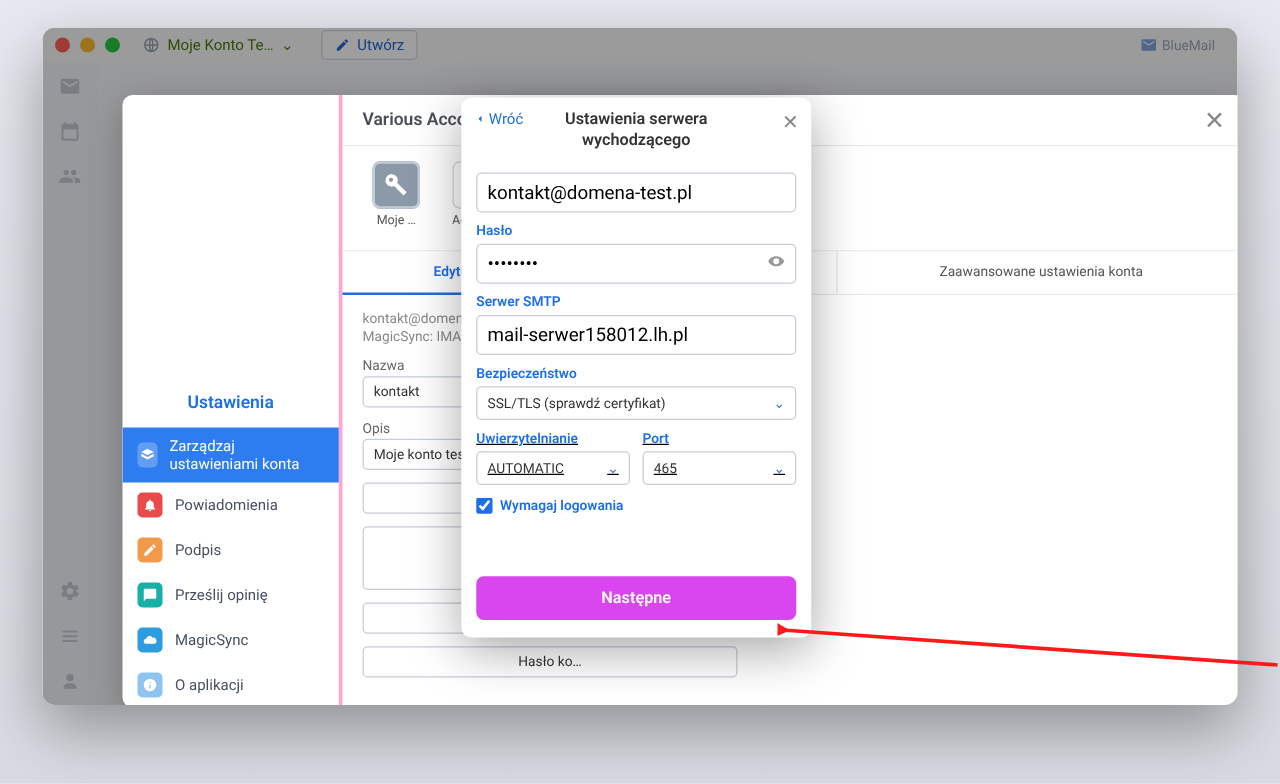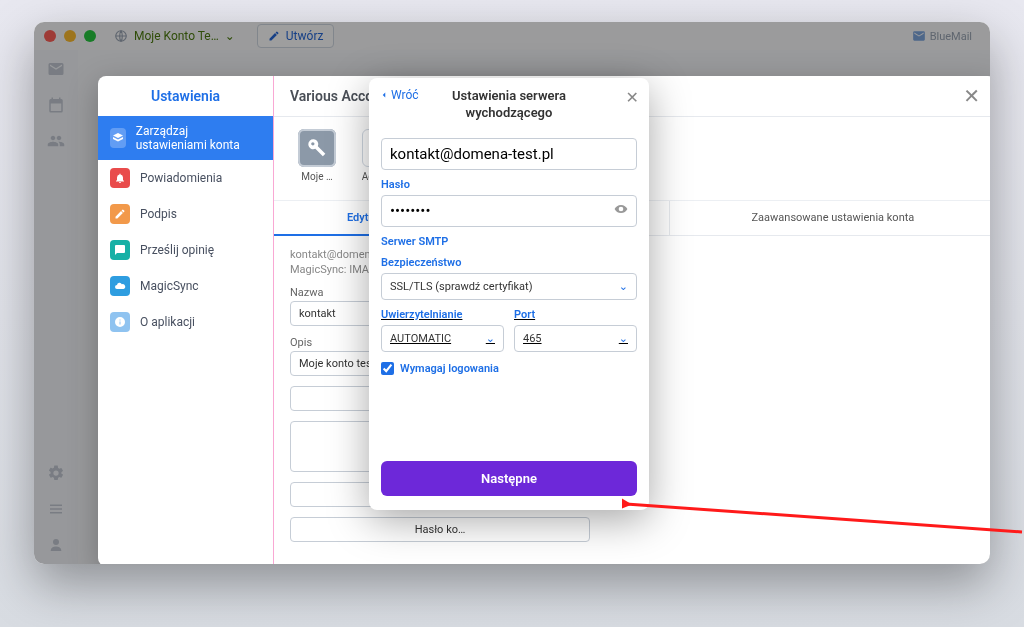--- a/index.html
+++ b/index.html
@@ -51,21 +51,21 @@
 
   .settings-window {
     position:absolute; z-index:6;
     top:54px; left:64px; width:898px; height:490px;
     background:#fff; border-radius:8px;
     display:flex;
     box-shadow: 0 8px 30px rgba(0,0,0,0.25);
     overflow:hidden;
   }
   .settings-sidebar {
-    width:176px; border-right:1px solid #f9a8d4; display:flex; flex-direction:column;
+    width:176px; border-right:3px solid #f9a8d4; display:flex; flex-direction:column;justify-content:flex-end;
   }
   .settings-title { text-align:center; color:#1e6fe6; font-weight:600; font-size:14px; padding:12px 0; }
   .s-item { display:flex; align-items:center; gap:10px; padding:8px 12px; font-size:12px; color:#485060; cursor:pointer; }
   .s-item.active { background:#2e7df0; color:#fff; }
   .s-ic { width:20px; height:20px; border-radius:4px; display:flex; align-items:center; justify-content:center; }
   .s-ic svg { width:12px; height:12px; fill:#fff; }
   .ic-blue{background:#1e6fe6}.ic-red{background:#e94b4b}.ic-orange{background:#f2994a}.ic-sky{background:#2e9de0}.ic-teal{background:#17b0a6}.ic-light{background:#8fc3f0}
   .s-item.active .s-ic{background:rgba(255,255,255,0.25);}
   
   .settings-main { flex:1; position:relative; display:flex; flex-direction:column; }
@@ -117,21 +117,21 @@
     display:flex; align-items:center; justify-content:space-between;
   }
   .m-input input { border:none; outline:none; width:100%; font-size:15px; font-family:inherit; background:transparent;}
   .m-input .chev { color:#1e6fe6; }
   .m-input .eye svg{ width:14px; height:14px; fill:#999;}
   .m-row { display:flex; gap:10px;text-decoration:underline; }
   .m-row > div { flex:1; }
   .m-check { display:flex; gap:6px; margin-top:10px; font-size:11px; color:#1e6fe6; font-weight:600;}
   .m-check input { accent-color:#1e6fe6; }
   .modal-foot { padding:10px 12px 14px; }
-  .m-next { width:100%; background:#6d28d9; color:#fff; border:none; border-radius:6px; padding:10px 0; font-size:13px; font-weight:600; cursor:pointer;}
+  .m-next { width:100%; background:#d946ef; color:#fff; border:none; border-radius:6px; padding:10px 0; font-size:13px; font-weight:600; cursor:pointer;}
 
   
   .bg-chat { position:absolute; bottom:8px; left:300px; right:18px; height:26px; display:flex; align-items:center; justify-content:center; gap:8px; color:#badfff55; font-size:12px; border:1px solid #ffffff08; border-radius:14px;}
   .bg-side-panel { position:absolute; right:12px; top:160px; width:6px; height:264px; background:#2e7df0; border-radius:3px;}
 
   
   .arrow {
     position:absolute; z-index:20;
     left:622px; top:498px;
     width:402px; height:40px;
@@ -341,20 +341,23 @@
 
     <label class="m-field-label">Hasło</label>
     <div class="m-input">
       <input type="password" value="••••••••" style="">
       <span class="eye"><svg viewBox="0 0 24 24">
             <path d="M12 5C7 5 2.73 8.11 1 12c1.73 3.89 6 7 11 7s9.27-3.11 11-7c-1.73-3.89-6-7-11-7zm0 11a4 4 0 1 1 0-8 4 4 0 0 1 0 8z"></path>
           </svg></span>
     </div>
 
     <label class="m-field-label">Serwer SMTP</label>
+    <div class="m-input">
+        <input value="mail-serwer158012.lh.pl" style="">
+      </div>
 
     <label class="m-field-label">Bezpieczeństwo</label>
     <div class="m-input">
       <span>SSL/TLS (sprawdź certyfikat)</span>
       <span class="chev">⌄</span>
     </div>
 
     <div class="m-row">
       <div>
         <label class="m-field-label">Uwierzytelnianie</label>

